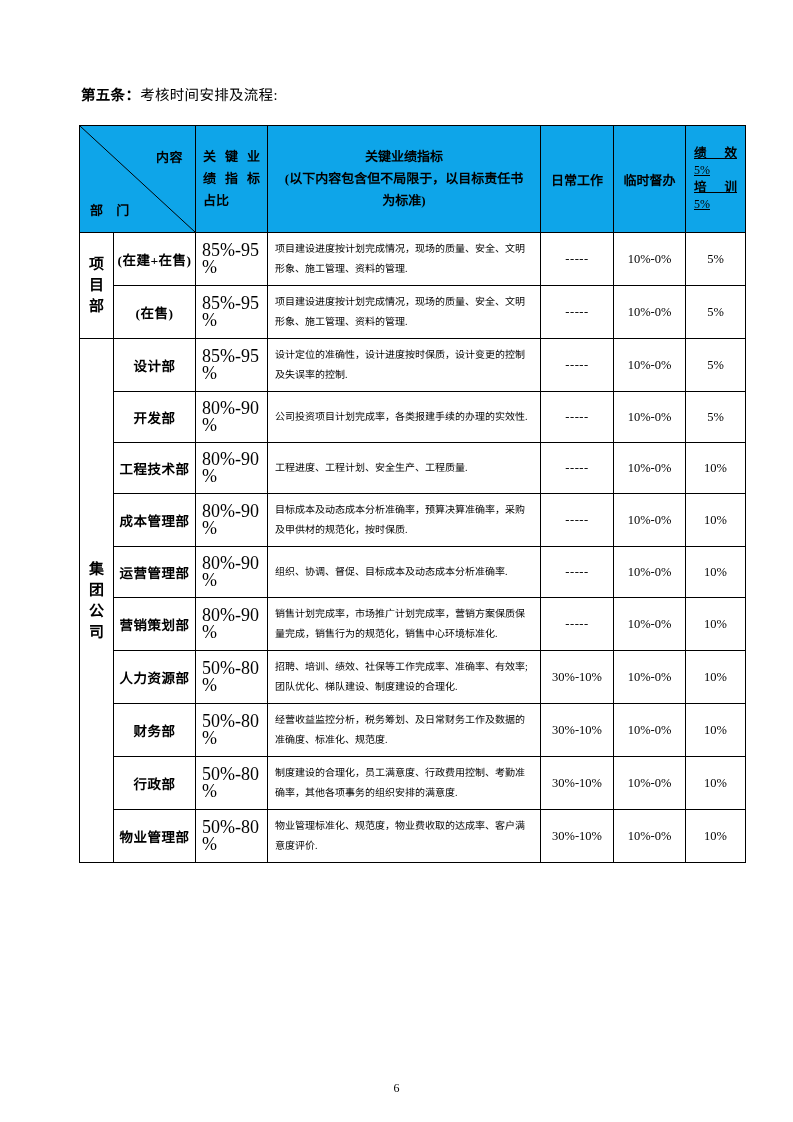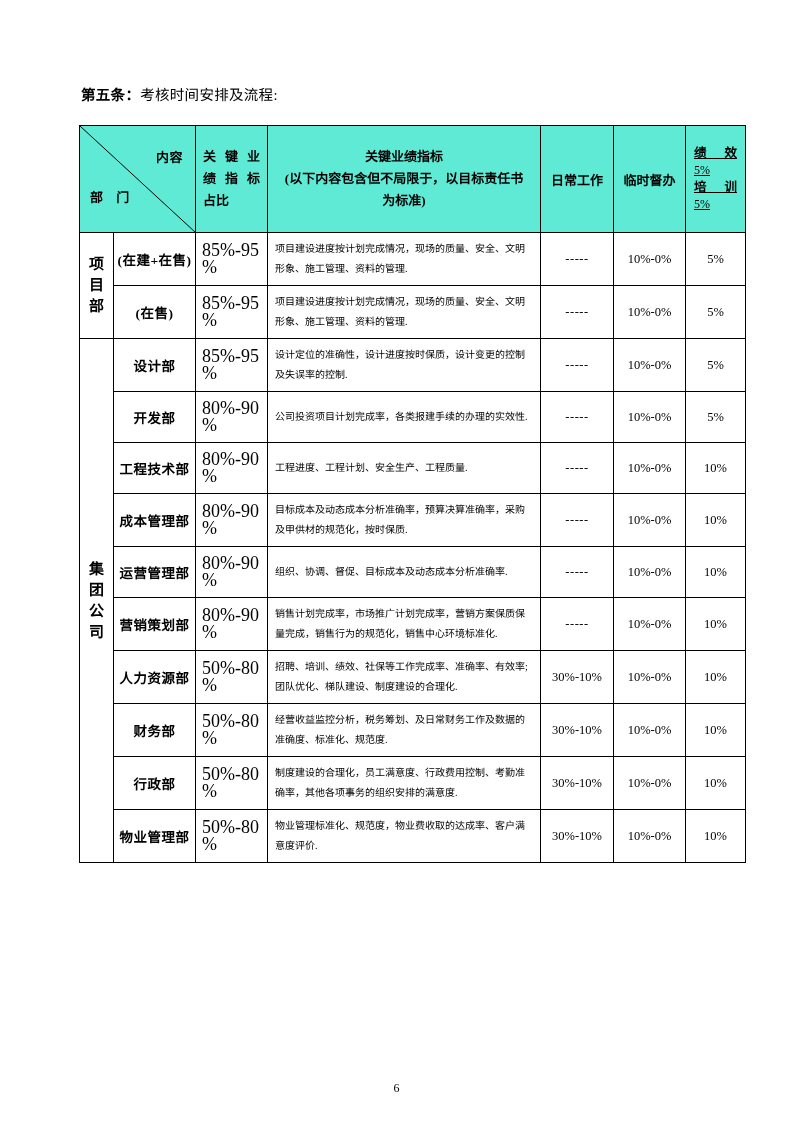--- a/index.html
+++ b/index.html
@@ -43,21 +43,21 @@
     table-layout: fixed;
     font-size: 12px;
   }
   table.kpi td {
     border: 1px solid #000000;
     padding: 0;
     vertical-align: middle;
     background: #ffffff;
   }
   table.kpi thead td {
-    background: #5eead4;
+    background: #0ea5e9;
     font-weight: bold;
     text-align: center;
   }
   
   .hdr-corner {
     position: relative;
     height: 106px;
     overflow: hidden;
   }
   .hdr-corner .diag {
@@ -71,21 +71,21 @@
     position: absolute;
     right: 12px;
     top: 21px;
     font-size: 13px;
     font-weight: bold;
     letter-spacing: 0.5px;
   }
   .hdr-corner .corner-bottom {
     position: absolute;
     left: 10px;
-    bottom: 26px;
+    bottom: 13px;
     font-size: 13px;
     font-weight: bold;
     letter-spacing: 5px;
   }
   .hdr-ratio {
     font-size: 13px;
     line-height: 22px;
     text-align: justify;
     text-align-last: justify;
     padding: 0 7px !important;

